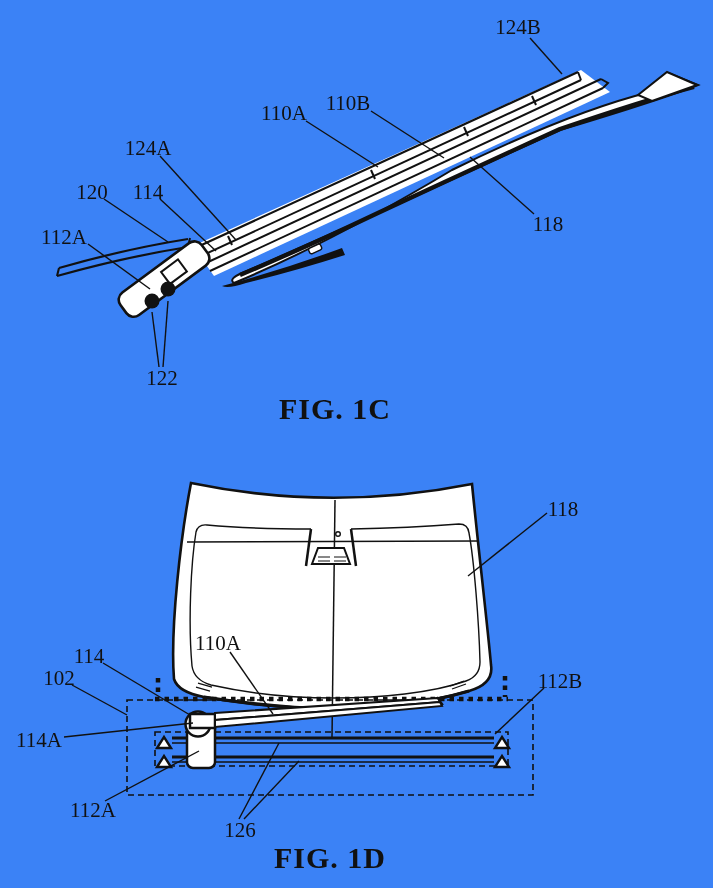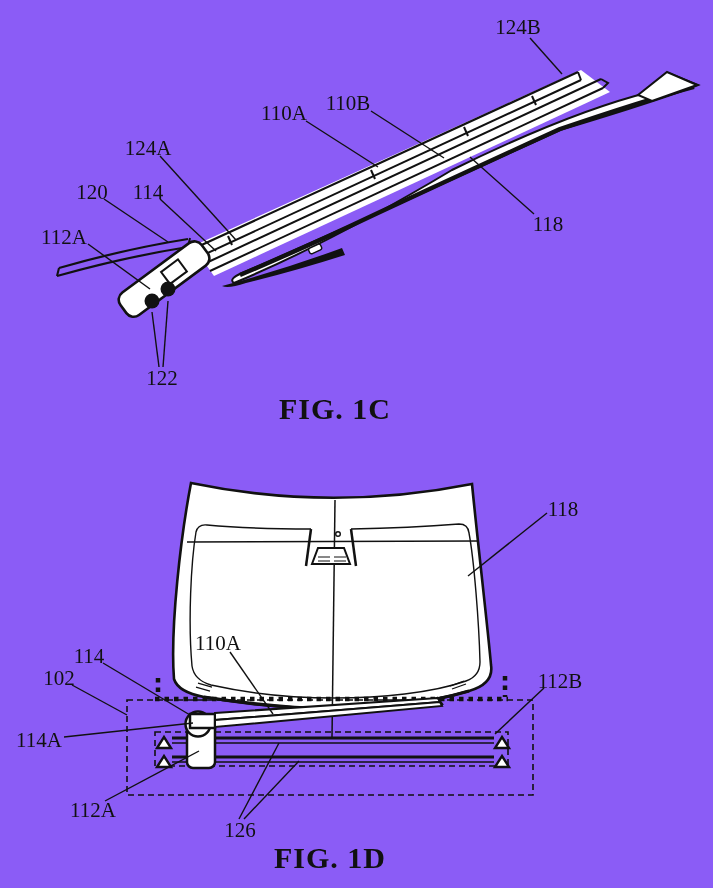--- a/index.html
+++ b/index.html
@@ -1,16 +1,16 @@
 <!DOCTYPE html>
 <html><head>
 <meta charset="utf-8">
 <style>
   html,body{margin:0;padding:0;background:#ffffff;}
-  .page{position:relative;width:713px;height:888px;background:#8b5cf6;overflow:hidden;}
+  .page{position:relative;width:713px;height:888px;background:#3b82f6;overflow:hidden;}
   svg{display:block;}
   text{font-family:"Liberation Serif","DejaVu Serif",serif;fill:#111;}
   .ref{font-size:21px;}
   .caption{font-size:30px;font-weight:bold;letter-spacing:1px;}
   .ink{stroke:#111;fill:none;}
   .inkfill{stroke:#111;fill:#ffffff;}
   .solid{fill:#111;stroke:none;}
 </style>
 </head>
 <body>

